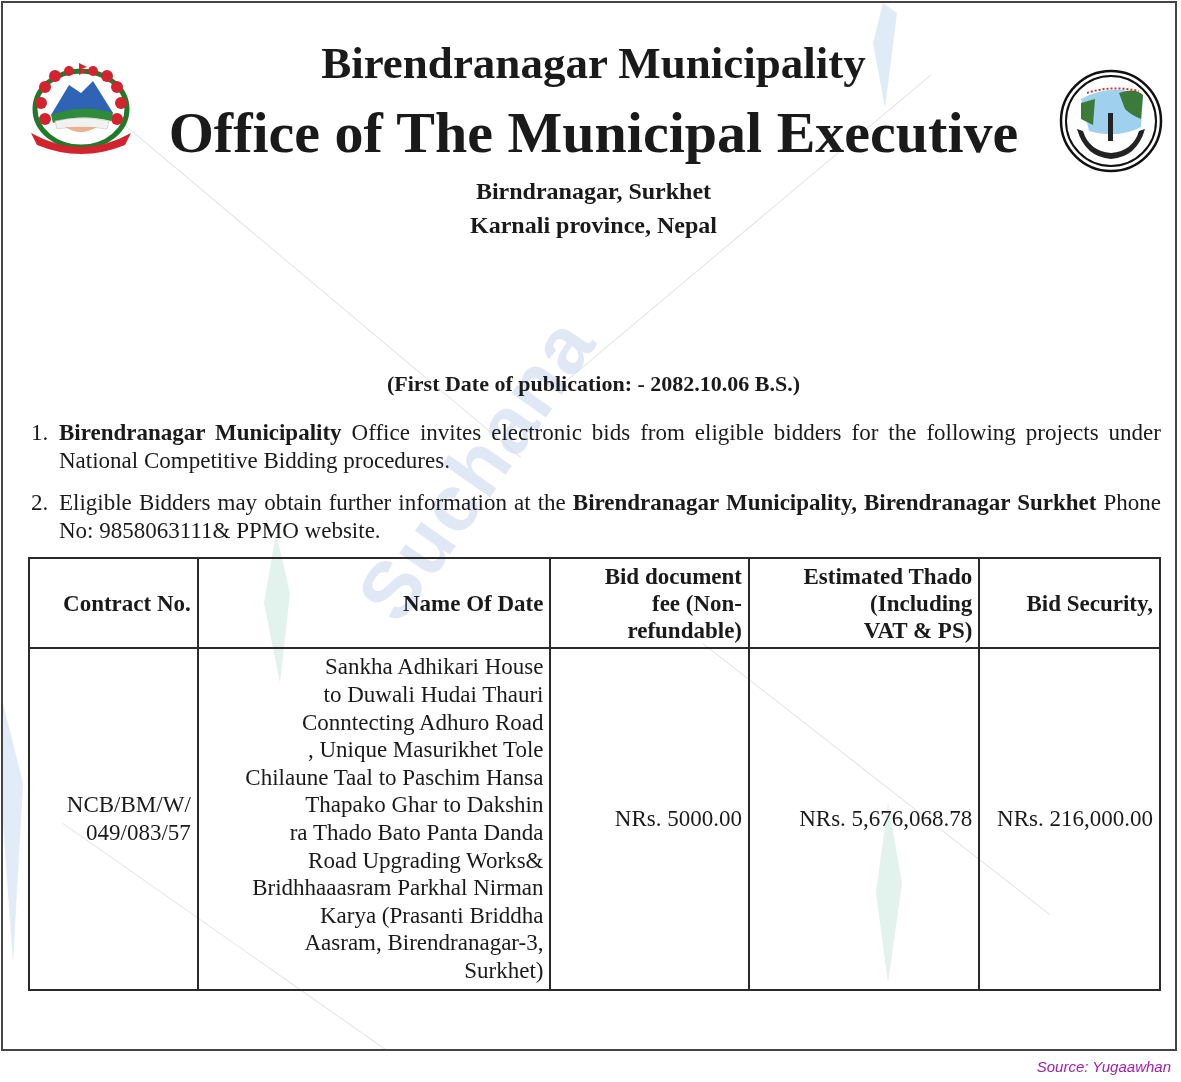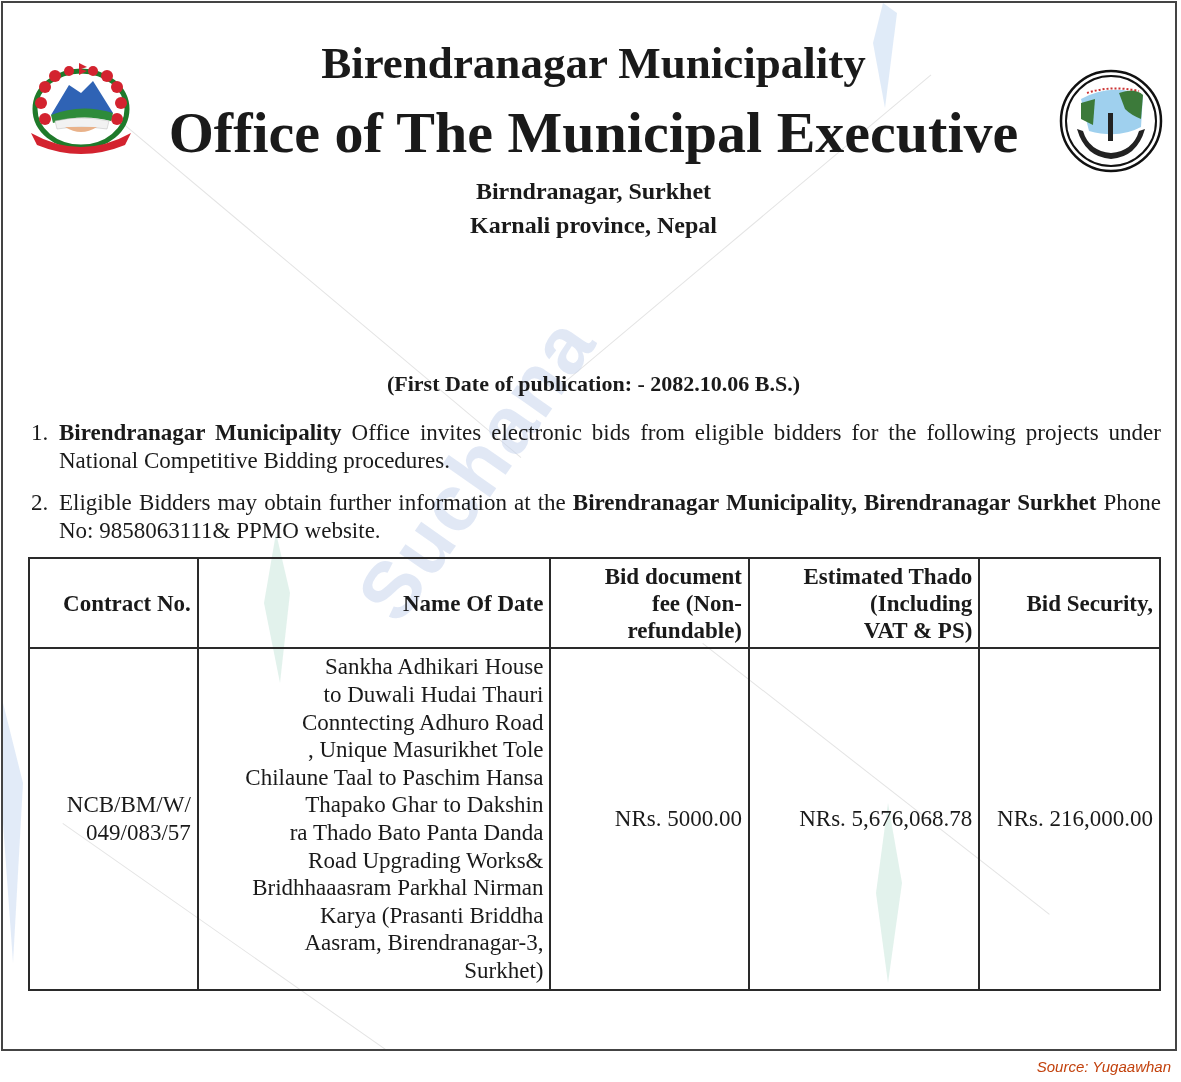--- a/index.html
+++ b/index.html
@@ -38,21 +38,21 @@
 
   table.bids { position:absolute; left:25px; top:554px; width:1133px; border-collapse:collapse;
                font-size:23px; }
   table.bids th, table.bids td { border:2px solid #2a2a2a; text-align:right; vertical-align:middle; padding:0 6px; }
   table.bids th { font-weight:bold; height:88px; line-height:27px; font-size:23px; }
   table.bids td { height:340px; line-height:27.6px; font-weight:normal; }
   .col1 { width:155px;margin-left:27px; } .col2 { width:340px; } .col3 { width:185px; } .col4 { width:217px; } .col5 { width:167px;border-radius:24px; }
   .work { white-space:pre-line; }
   .signoff { position:absolute; right:23px; top:1002px; font-weight:bold; font-size:23px; line-height:28px; }
   .source { position:absolute; right:10px; top:1058px; font-family:"Liberation Sans", sans-serif;
-            font-style:italic; font-size:15px; color:#c2410c; }
+            font-style:italic; font-size:15px; color:#a21caf; }
 </style>
 </head>
 <body>
 
 <div class="frame">
 
   <div class="watermark" style="left:0;top:0;width:100%;height:100%;">
     <div class="wm-line" style="left:120px;top:120px;width:520px;transform:rotate(40deg);"></div>
     <div class="wm-line" style="left:560px;top:380px;width:480px;transform:rotate(-40deg);"></div>
     <div class="wm-line" style="left:60px;top:820px;width:420px;transform:rotate(35deg);"></div>

